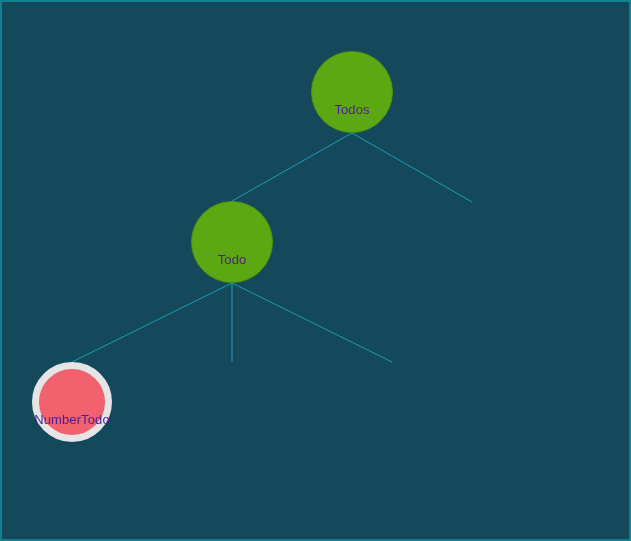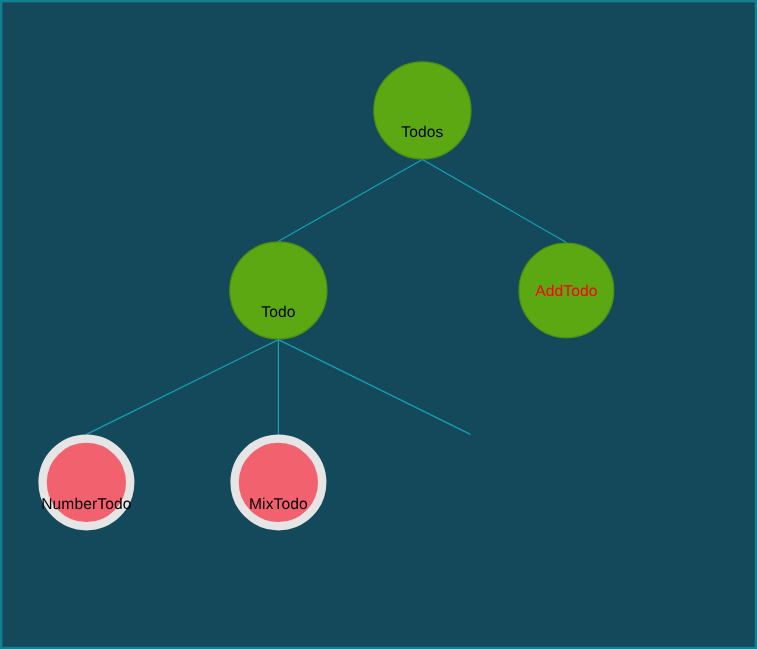--- a/index.html
+++ b/index.html
@@ -51,21 +51,21 @@
   .graph-node.pink {
     background: #f2616e;
     border: 7px solid #e5e5e5;
   }
   .node-label {
     font-size: 13px;
     line-height: 1;
     white-space: nowrap;
     letter-spacing: 0.1px;
   }
-  .label-white { color: #000000; margin-top: 34px; }
+  .label-white { color: #4c1d95; margin-top: 34px; }
   .label-red   { color: #ff0000; }
 </style>
 </head>
 <body>
 
 <div id="graph-canvas">
 
   <svg id="edge-layer" viewBox="0 0 631 541" preserveAspectRatio="none">
       <line x1="350" y1="131" x2="230" y2="199" stroke="#16a0b4" stroke-width="1"></line>
       <line x1="350" y1="131" x2="470" y2="200" stroke="#16a0b4" stroke-width="1"></line>
@@ -74,24 +74,18 @@
       <line x1="230" y1="281" x2="390" y2="360" stroke="#16a0b4" stroke-width="1"></line>
     </svg>
 
   <div id="node-layer">
       <div class="graph-node green" style="left: 309px; top: 49px; width: 82px; height: 82px;">
         <span class="node-label label-white">Todos</span>
       </div>
       <div class="graph-node green" style="left: 189px; top: 199px; width: 82px; height: 82px;">
         <span class="node-label label-white">Todo</span>
       </div>
-      <div class="graph-node green" style="left: 430px; top: 200px; width: 80px; height: 80px;">
-        <span class="node-label label-red">AddTodo</span>
-      </div>
       <div class="graph-node pink" style="left: 30px; top: 360px; width: 80px; height: 80px;">
         <span class="node-label label-white">NumberTodo</span>
-      </div>
-      <div class="graph-node pink" style="left: 190px; top: 360px; width: 80px; height: 80px;">
-        <span class="node-label label-white">MixTodo</span>
       </div>
     </div>
 
 </div>
 
 </body></html>

